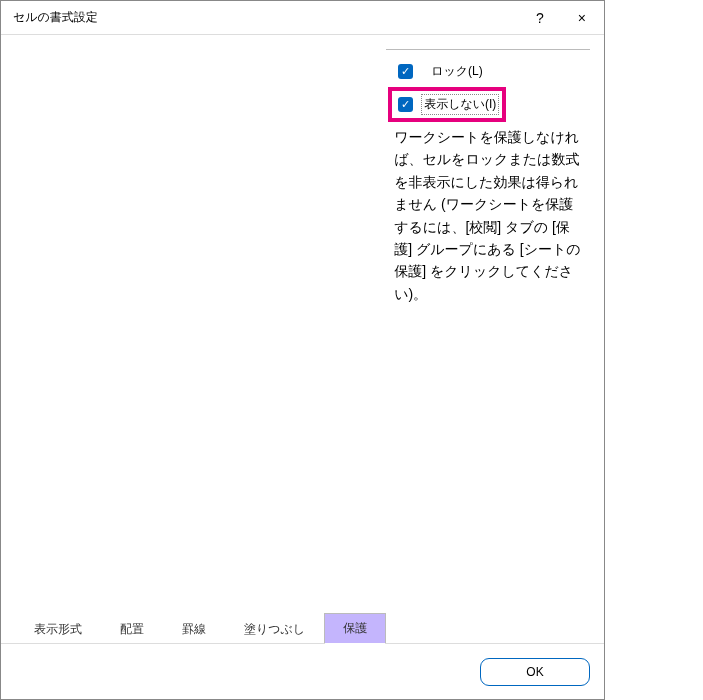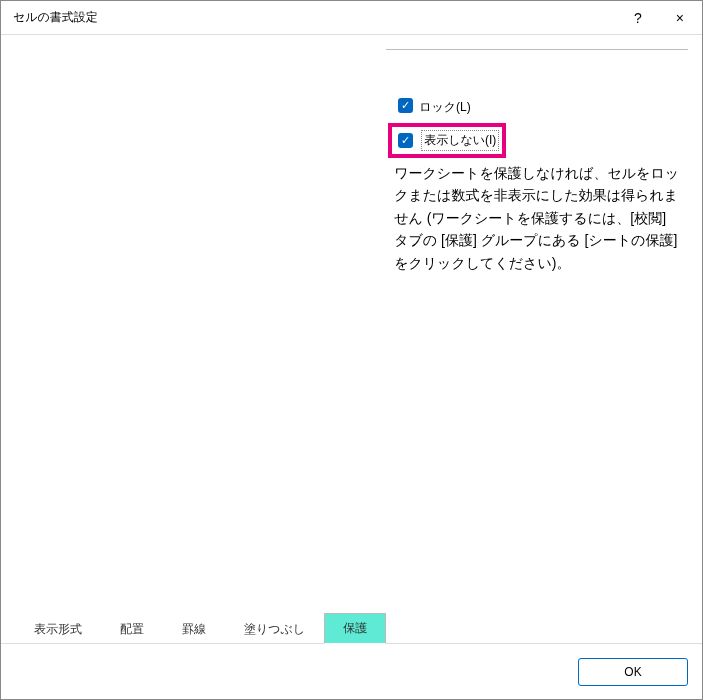--- a/index.html
+++ b/index.html
@@ -5,21 +5,21 @@
 * { box-sizing: border-box; margin: 0; padding: 0; }
 body {
   font-family: "Yu Gothic UI", "Meiryo", sans-serif;
   font-size: 12px;
   background: #fff;
   width: 703px;
   height: 700px;
   overflow: hidden;
 }
 .dialog {
-  width: 703px;
+  width: 605px;
   height: 700px;
   background: #fff;
   border: 1px solid #888;
   display: flex;
   flex-direction: column;
 }
 .titlebar {
   height: 34px;
   display: flex;
   align-items: center;
@@ -57,32 +57,32 @@
   color: #333;
   border: 1px solid transparent;
   border-bottom: none;
   cursor: default;
   position: relative;
   top: 1px;
 }
 .tab.active {
   border: 1px solid #bbb;
   border-bottom: 1px solid #fff;
-  background: #5eead4;
+  background: #c4b5fd;
 }
 .tabpanel {
   border-top: 1px solid #bbb;
   flex: 1;
   padding: 12px 8px 8px 8px;
 }
 .checkbox-row {
   display: flex;
-  gap: 4px;
+  align-items: center;
+  gap: 16px;
   margin-bottom: 8px;
-  margin-top: 36px;
 }
 .checkbox {
   width: 15px;
   height: 15px;
   background: #0067c0;
   border-radius: 3px;
   display: inline-flex;
   align-items: center;
   justify-content: center;
   color: #fff;
@@ -124,21 +124,21 @@
   justify-content: flex-end;
   align-items: center;
   padding: 0 14px;
   gap: 10px;
 }
 .btn {
   min-width: 110px;
   height: 28px;
   border: 1px solid #ccc;
   background: #fff;
-  border-radius: 3px;
+  border-radius: 9px;
   font-size: 12px;
   cursor: default;
   display: inline-flex;
   align-items: center;
   justify-content: center;
 }
 .btn.primary {
   border: 1px solid #0067c0;
 }
 </style>

